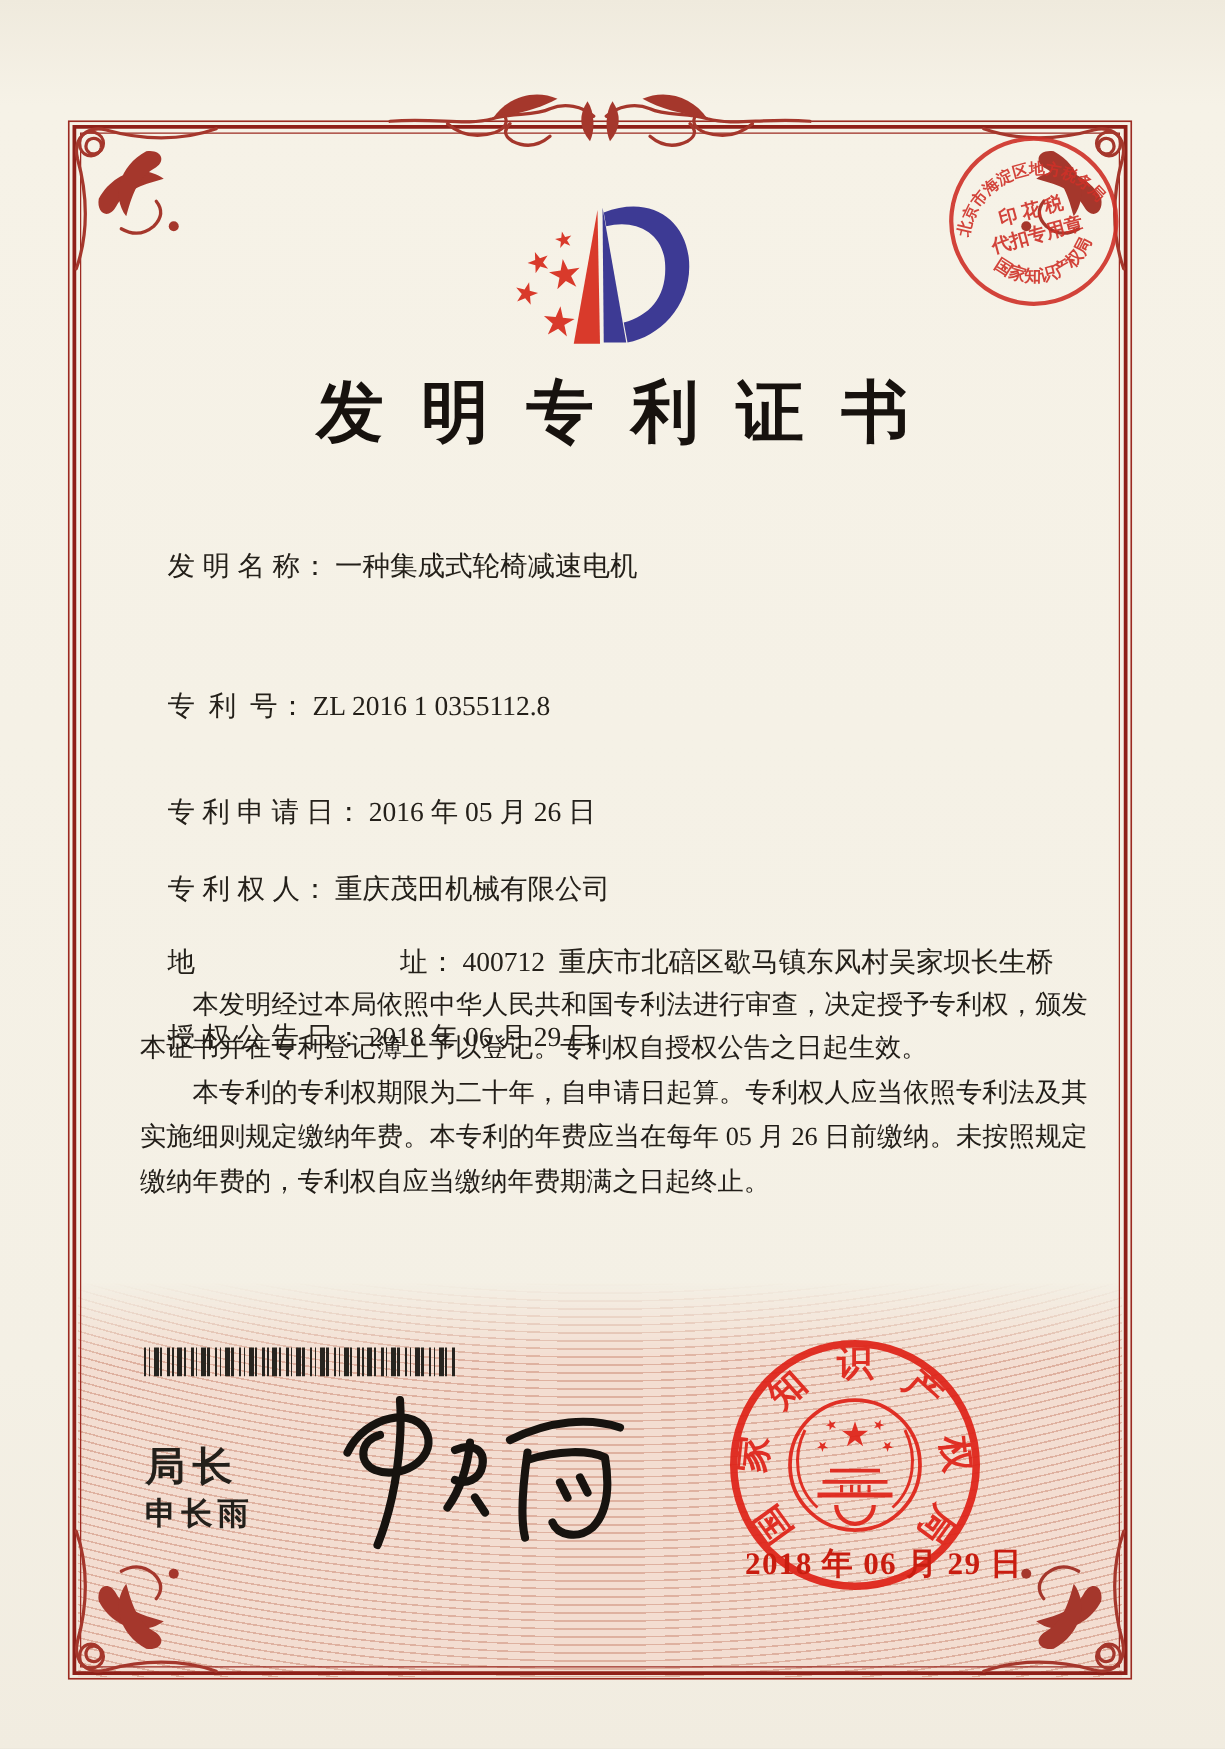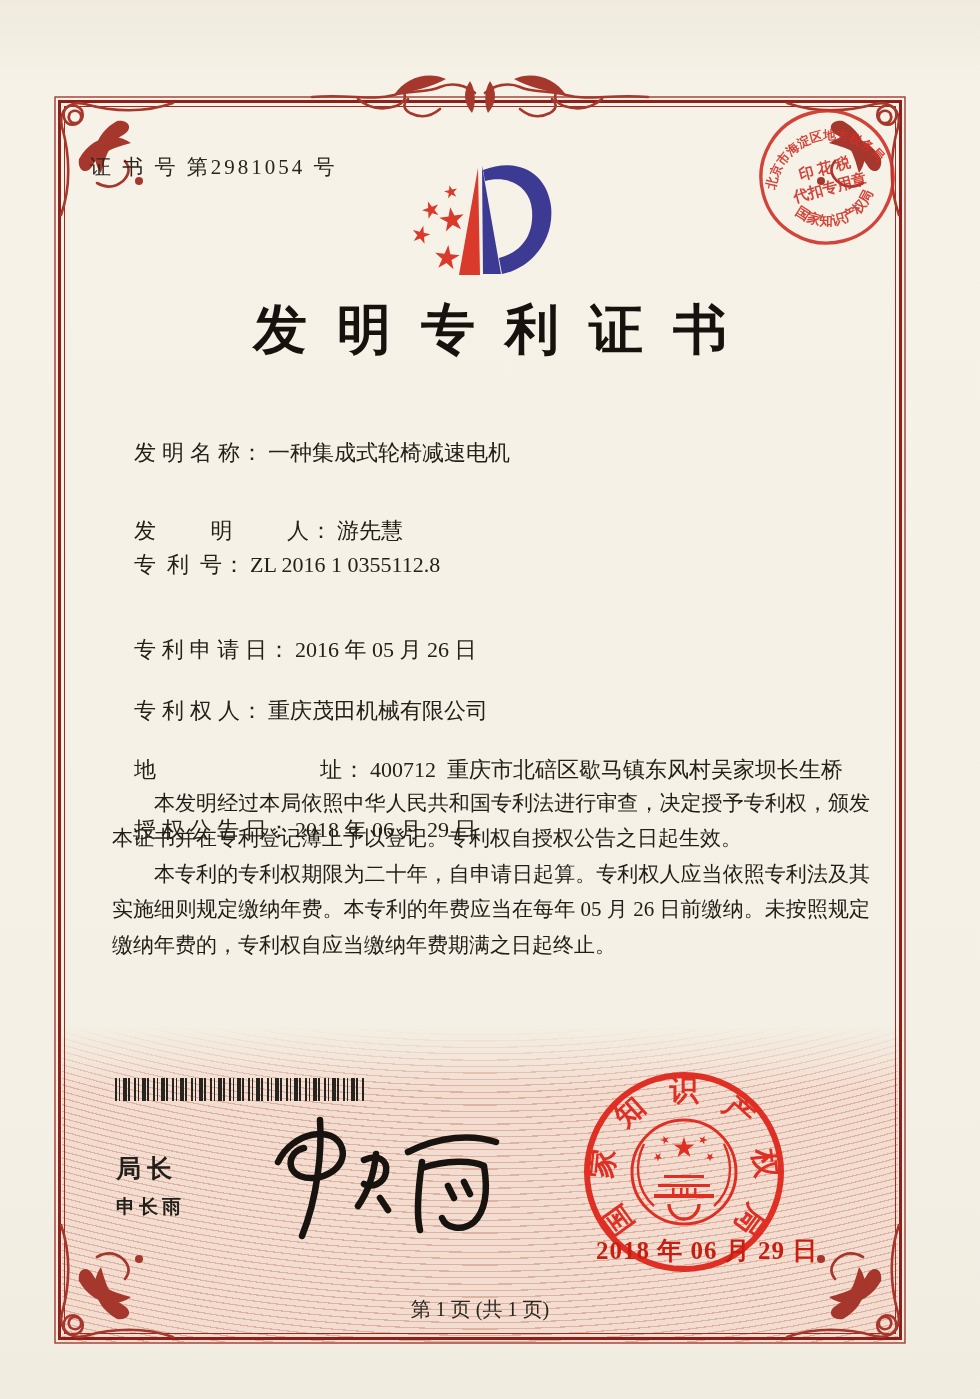--- a/index.html
+++ b/index.html
@@ -34,23 +34,23 @@
 
   .paras{left:112px;top:786px;width:758px;font-size:21px;line-height:35.4px;
          text-align:justify;color:#211d18;}
   .paras p{margin:0;text-indent:2em;}
 
   .barcode{left:115px;top:1078px;width:250px;height:23px;
     background:repeating-linear-gradient(90deg,
       #27241f 0 2px,transparent 2px 4px,#27241f 4px 5px,transparent 5px 8px,
       #27241f 8px 12px,transparent 12px 13px,#27241f 13px 15px,transparent 15px 19px);
   }
-  .issuer-title{left:116px;top:1152px;font-size:25px;font-family:"Liberation Sans",sans-serif;
+  .issuer-title{left:116px;top:1152px;font-size:32px;font-family:"Liberation Sans",sans-serif;
                 font-weight:bold;letter-spacing:6px;color:#23201b;}
-  .issuer-name{left:116px;top:1194px;font-size:19px;font-family:"Liberation Sans",sans-serif;
+  .issuer-name{left:116px;top:1194px;font-size:25px;font-family:"Liberation Sans",sans-serif;
                font-weight:bold;letter-spacing:4px;color:#23201b;}
   .signature{left:256px;top:1110px;}
   .seal-svg{left:574px;top:1062px;opacity:.93;}
   .seal-date{left:596px;top:1234px;font-size:25px;color:#c91d10;letter-spacing:1px;
              white-space:pre;font-weight:bold;}
   .footer{left:0;top:1296px;width:960px;text-align:center;font-size:20px;color:#2a241d;}
   .stamp-svg{left:752px;top:102px;opacity:.9;}
 </style>
 </head>
 <body>
@@ -84,21 +84,20 @@
     <use href="#corner" transform="translate(57,99)"></use>
     <use href="#corner" transform="translate(903,99) scale(-1,1)"></use>
     <use href="#corner" transform="translate(57,1341) scale(1,-1)"></use>
     <use href="#corner" transform="translate(903,1341) scale(-1,-1)"></use>
     <g transform="translate(480,97)">
       <use href="#tcl"></use>
       <use href="#tcl" transform="scale(-1,1)"></use>
     </g>
   </svg>
 
-  <div class="abs cert-no">证 书 号 第2981054 号</div>
 
   <svg class="abs" style="left:395px;top:146px;" width="180" height="150" viewBox="0 0 180 150">
     <g fill="#d93a2b">
       <use href="#star" transform="translate(56,46) scale(7) rotate(-12)"></use>
       <use href="#star" transform="translate(36,64) scale(9) rotate(-20)"></use>
       <use href="#star" transform="translate(57,74) scale(13) rotate(-8)"></use>
       <use href="#star" transform="translate(26,89) scale(9.5) rotate(14)"></use>
       <use href="#star" transform="translate(52,112) scale(13) rotate(6)"></use>
       <path d="M83,22 L85,129 L64,129 Z"></path>
     </g>
@@ -123,23 +122,20 @@
       </text>
       <text x="0" y="-4" text-anchor="middle" font-size="15" font-weight="bold">印 花 税</text>
       <text x="0" y="16" text-anchor="middle" font-size="15" font-weight="bold">代扣专用章</text>
     </g>
   </svg>
 
   <div class="abs title">发明专利证书</div>
 
   <div class="abs f-row" style="top:412px">
     <span class="f-label w-name">发明名称</span><span class="f-colon">：</span><span>一种集成式轮椅减速电机</span>
-  </div>
-  <div class="abs f-row" style="top:490px">
-    <span class="f-label w-inv">发明人</span><span class="f-colon">：</span><span>游先慧</span>
   </div>
   <div class="abs f-row" style="top:524px">
     <span class="f-label w-no">专利号</span><span class="f-colon">：</span><span>ZL 2016 1 0355112.8</span>
   </div>
   <div class="abs f-row" style="top:609px">
     <span class="f-label w-appd">专利申请日</span><span class="f-colon">：</span><span>2016 年 05 月 26 日</span>
   </div>
   <div class="abs f-row" style="top:670px">
     <span class="f-label w-pat">专利权人</span><span class="f-colon">：</span><span>重庆茂田机械有限公司</span>
   </div>
@@ -203,15 +199,14 @@
         <rect x="2" y="16" width="2.5" height="6"></rect>
           <rect x="10" y="16" width="2.5" height="6"></rect>
         <rect x="-30" y="22" width="60" height="4"></rect>
         <path d="M-15,32 a15,15 0 0 0 30,0" fill="none" stroke="#df2318" stroke-width="3.4"></path>
       </g>
     </g>
   </svg>
 
   <div class="abs seal-date">2018 年 06 月 29 日</div>
 
-  <div class="abs footer">第 1 页 (共 1 页)</div>
 
 </div>
 
 </body></html>

